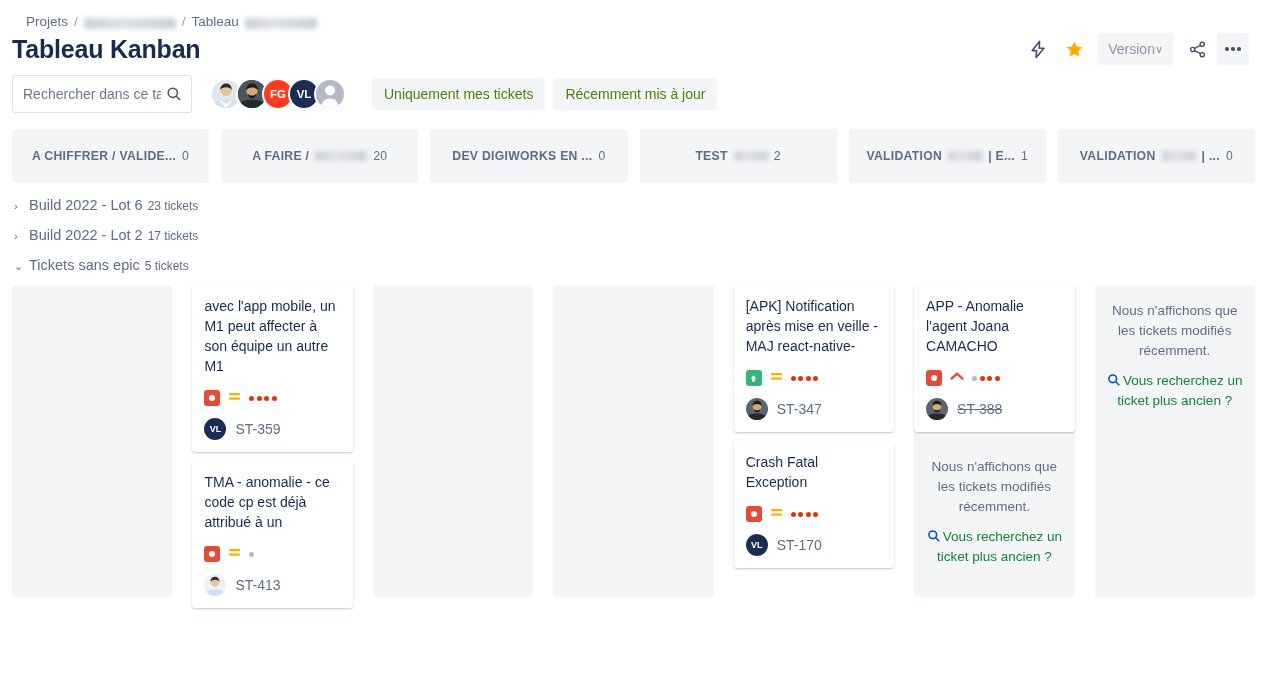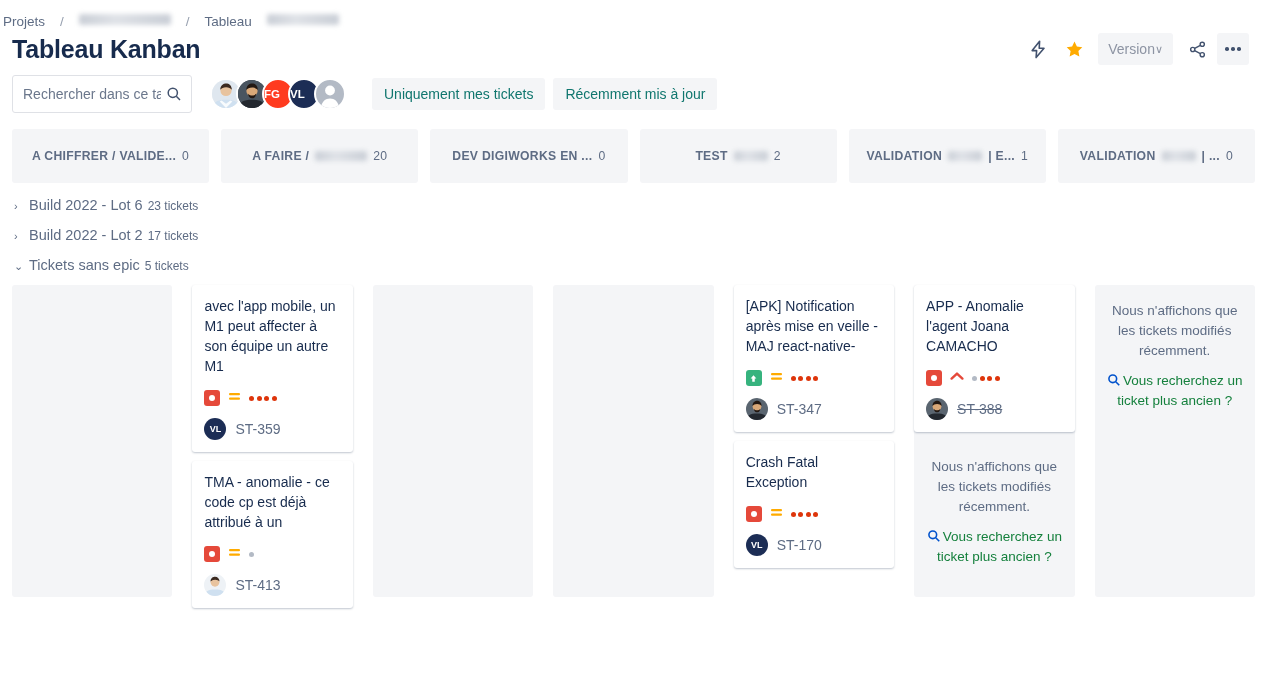--- a/index.html
+++ b/index.html
@@ -6,22 +6,22 @@
   html, body {
     width: 1267px; height: 690px;
     background: #ffffff;
     font-family: "Liberation Sans", sans-serif;
     color: #172b4d;
     overflow: hidden;
   }
 
   
   .breadcrumb {
-    display: flex; align-items: flex-start; gap: 15px;
-    padding: 14px 0 0 3px;
+    display: flex; align-items: flex-end; gap: 6px;
+    padding: 14px 0 0 26px;
     font-size: 13.5px; color: #5e6c84;
   }
   .breadcrumb a { color: #5e6c84; text-decoration: none; }
   .bc-sep { color: #97a0af; }
   .redact {
     display: inline-block; height: 11px; border-radius: 2px;
     background: linear-gradient(90deg,#c9ced6 0%,#dfe2e7 40%,#c9ced6 100%);
     filter: blur(2.4px); vertical-align: middle;
   }
   .redact.w1 { width: 92px; }
@@ -66,30 +66,30 @@
     padding: 0 30px 0 10px; font-size: 14px; color: #172b4d;
     font-family: inherit;
   }
   .search-box input::placeholder { color: #6b778c; }
   .search-ic { position: absolute; right: 9px; top: 10px; }
 
   .avatars { display: flex; align-items: center; margin-left: 18px; }
   .av {
     width: 32px; height: 32px; border-radius: 50%;
     margin-left: -6px; border: 2px solid #fff; overflow: hidden;
-    display: flex; align-items: center; 
+    display: flex; align-items: center; justify-content: center;
     font-size: 11.5px; font-weight: 700; color: #fff; cursor: pointer;
     position: relative; flex: 0 0 auto;
   }
   .av:first-child { margin-left: 0; }
 
   .filter-btns { display: flex; align-items: center; gap: 8px; margin-left: 26px; }
   .filter-btn {
     height: 32px; padding: 0 12px; background: #f4f5f7; border: none; border-radius: 3px;
-    color: #0f766e; font-size: 14px; font-weight: 500; font-family: inherit; cursor: pointer;
+    color: #4d7c0f; font-size: 14px; font-weight: 500; font-family: inherit; cursor: pointer;
     white-space: nowrap;
     text-align: right;
   }
 
   
   .board { padding: 16px 12px 0 12px; }
   .col-headers { display: flex; gap: 12px; }
   .col-head {
     flex: 1 1 0; min-width: 0; height: 54px;
     background: #f4f5f7; border-radius: 3px;

